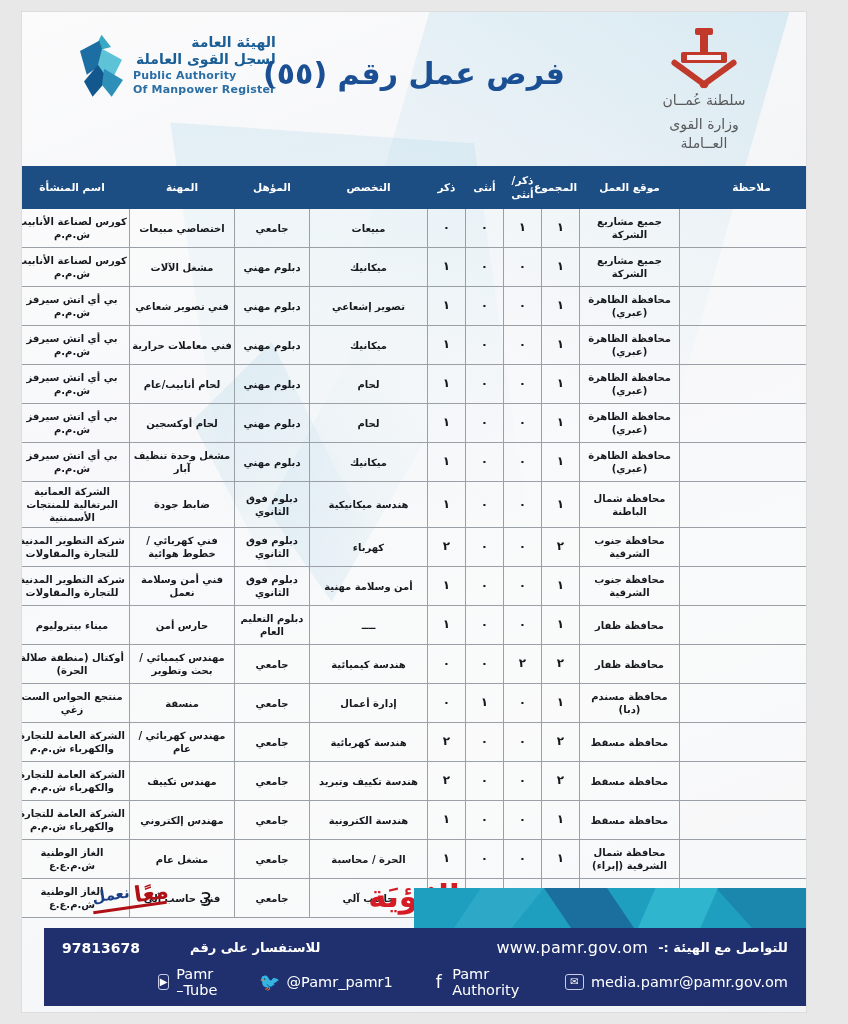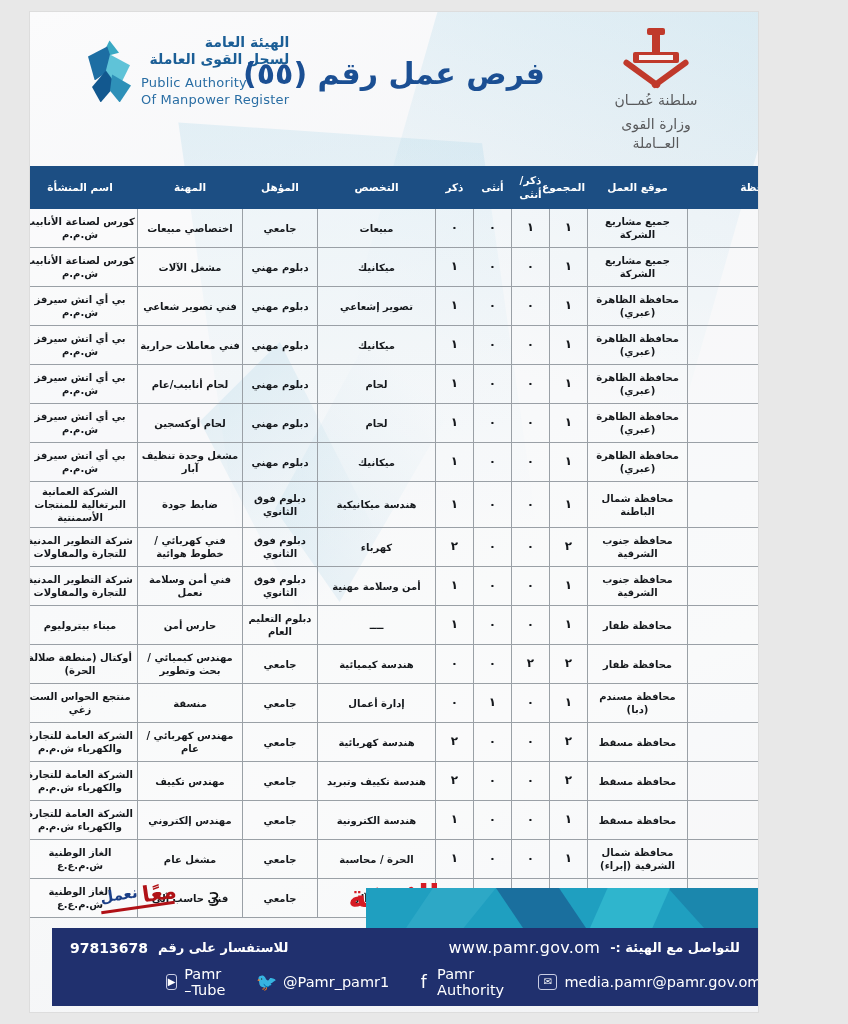--- a/index.html
+++ b/index.html
@@ -8,23 +8,23 @@
   body {
     width: 848px;
     height: 1024px;
     background: #e8e8e8;
     font-family: "DejaVu Sans", "Liberation Sans", sans-serif;
     overflow: hidden;
   }
 
   .page {
     position: absolute;
-    left: 30px;
+    left: 22px;
     top: 12px;
-    width: 728px;
+    width: 784px;
     height: 1000px;
     background: linear-gradient(160deg,#fbfbfc 0%,#f4f5f7 35%,#f7f8f9 70%,#f2f3f5 100%);
     box-shadow: 0 0 0 1px #dddddd;
     overflow: hidden;
   }
 
   
   .wm { position:absolute; pointer-events:none; }
   .wm1 { left: 330px; top: -40px; width: 360px; height: 620px;
          background: linear-gradient(200deg, rgba(140,200,225,.30) 0%, rgba(140,200,225,.0) 62%);
@@ -59,22 +59,22 @@
   .lm-d { left: 4px; top: 30px; width: 24px; height: 32px;
           background: #12588f; clip-path: polygon(58% 0,100% 44%,36% 100%,0 52%); }
   .lm-e { left: 22px; top: 34px; width: 21px; height: 28px;
           background: #2e90b8; clip-path: polygon(10% 0,100% 40%,46% 100%,0 58%); }
 
   .logo-text-ar1, .logo-text-ar2 {
     color: #1b5e96; font-size: 14px; font-weight: bold; line-height: 1.18;
     letter-spacing: .2px;
   }
   .logo-text-en {
-    color: #2a6ea4; font-size: 13px; line-height: 1.3; margin-top: 8px;
-    direction: ltr; text-align: left; font-weight: normal; letter-spacing: .2px;
+    color: #2a6ea4; font-size: 11px; line-height: 1.3; margin-top: 2px;
+    direction: ltr; text-align: left; font-weight: bold; letter-spacing: .2px;
   }
 
   .doc-title {
     position: absolute; left: 0; right: 0; top: 44px;
     text-align: center;
     color: #1b4f93; font-size: 30px; font-weight: bold;
     letter-spacing: .5px;
   }
 
   .logo-right {
@@ -189,21 +189,21 @@
     position: absolute; left: 22px; right: 0; top: 916px; height: 78px;
     background: #20306e;
     color: #ffffff;
   }
   .fb-row1 {
     position: absolute; right: 18px; top: 10px; left: 18px;
     display: flex; align-items: center; gap: 10px; font-size: 13px; font-weight: bold;
   }
   .fb-site { direction: ltr; font-size: 16px; font-weight: normal; letter-spacing: .3px; }
   .fb-spacer { flex: 1; }
-  .fb-inquiry { font-size: 13px; font-weight: bold; }
+  .fb-inquiry { font-size: 13px; font-weight: bold; margin-left: 40px; }
   .fb-phone { direction: ltr; font-size: 14px; }
 
   .fb-row2 {
     position: absolute; right: 18px; top: 38px; left: 18px;
     display: flex; align-items: center; gap: 14px; font-size: 14px;
     direction: ltr; justify-content: flex-start; padding-left: 96px;
   }
   .fb-item { display: flex; align-items: center; gap: 7px; }
   .fb-ico {
     width: 19px; height: 16px; border: 1.4px solid #c9cde4; border-radius: 3px;

